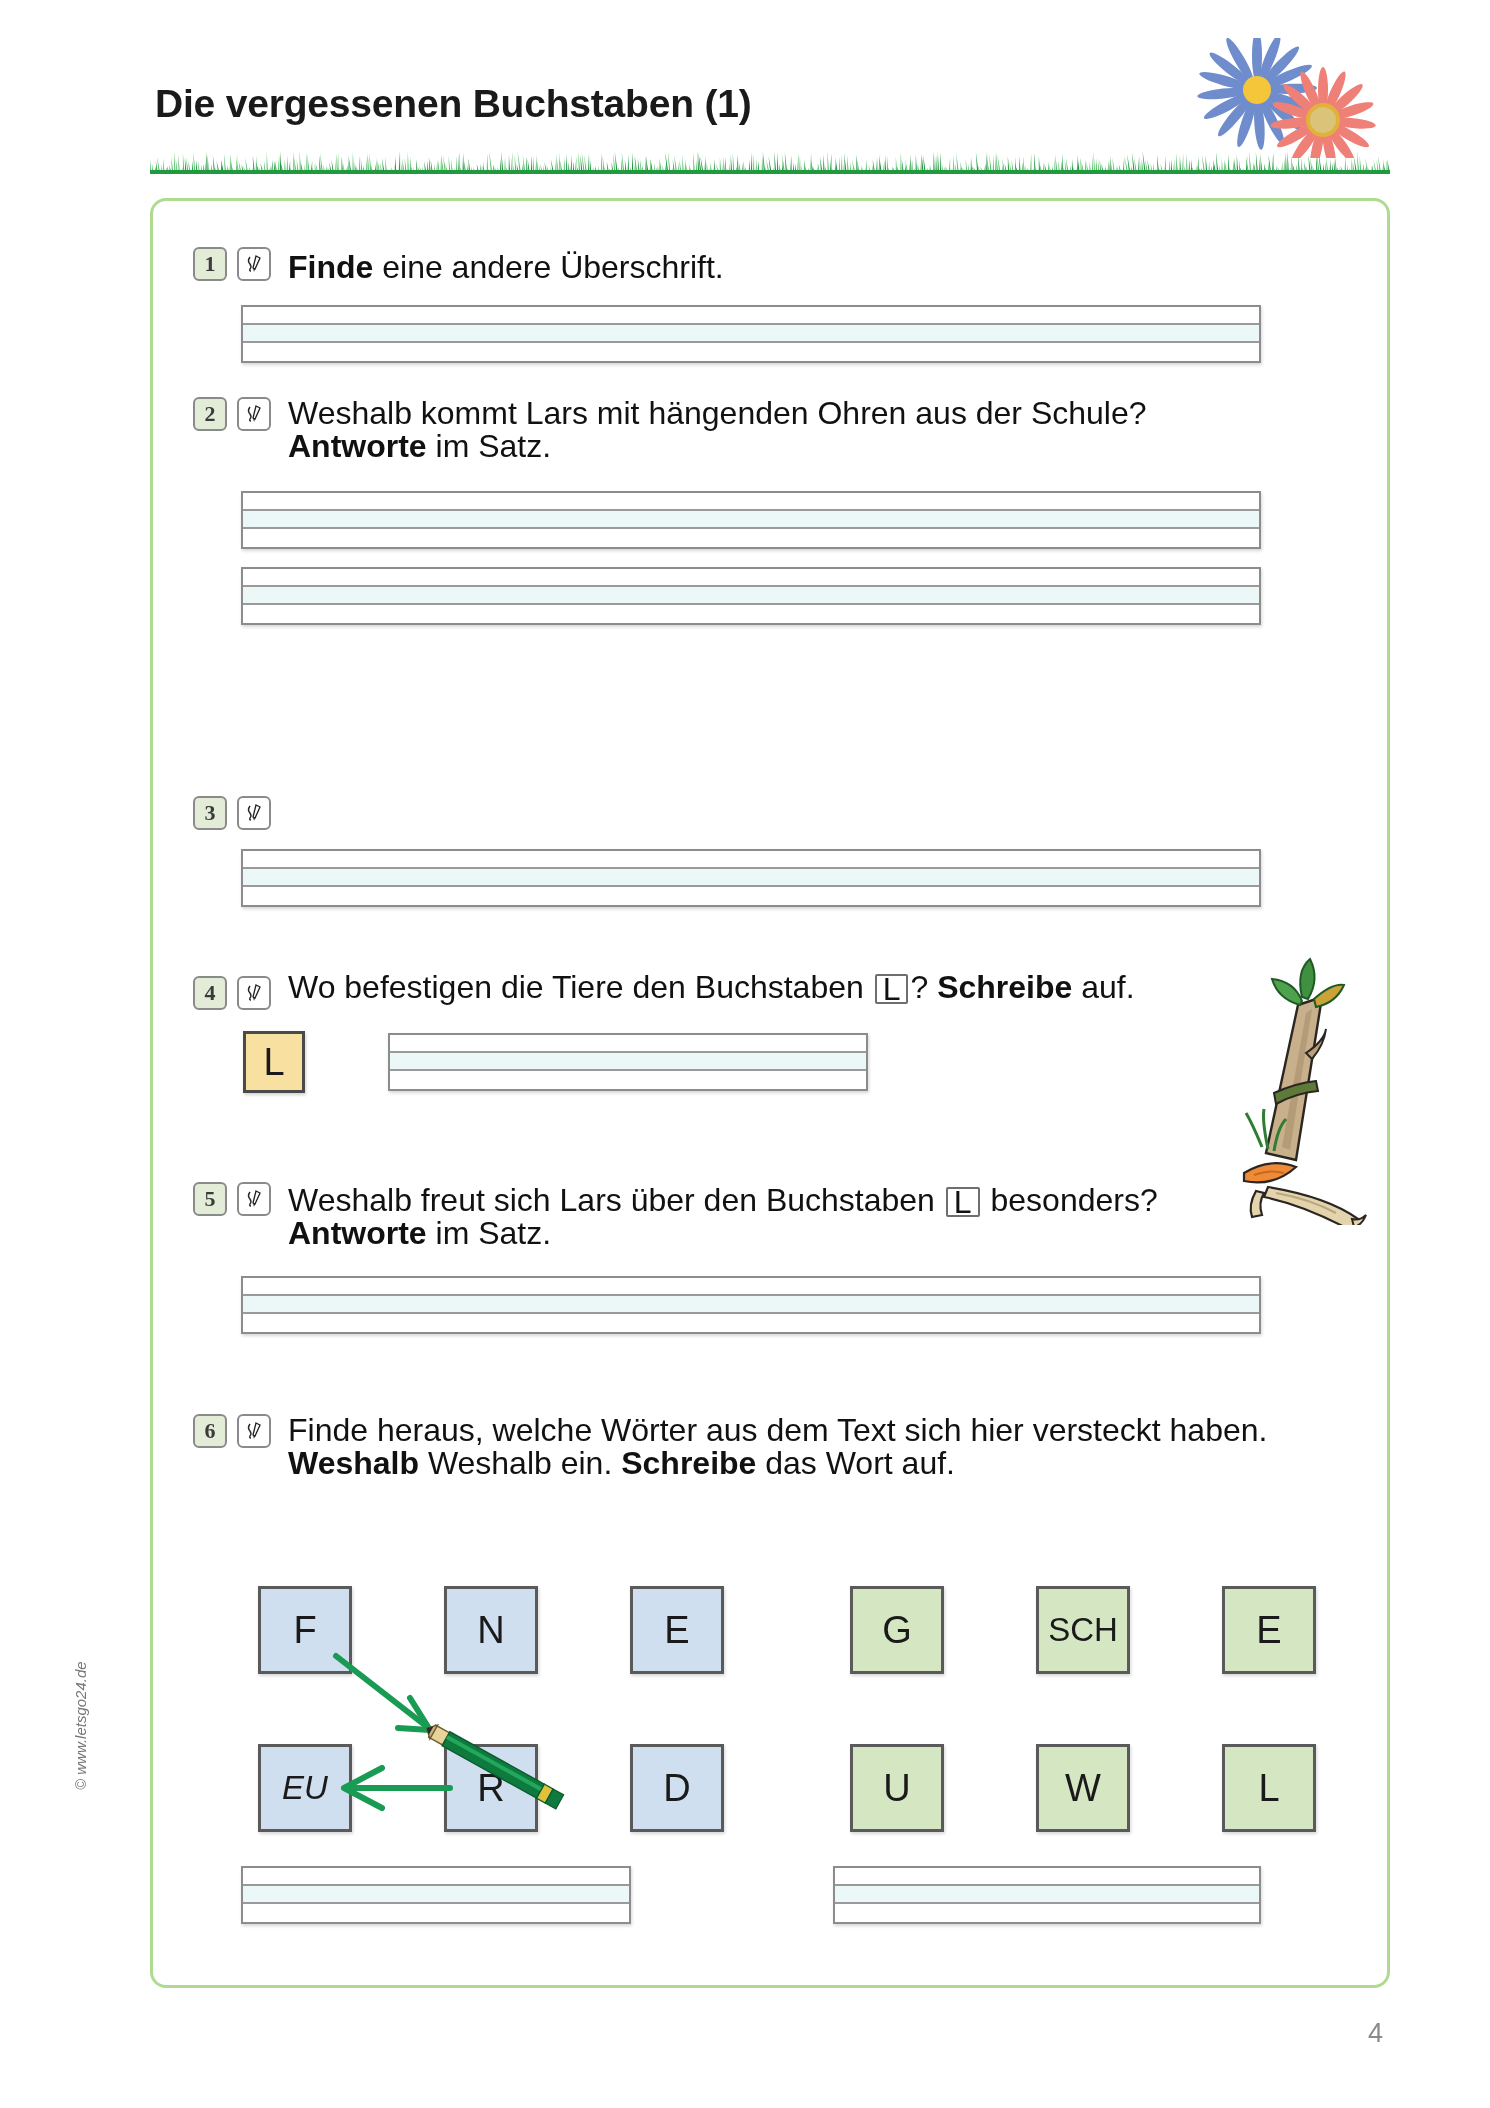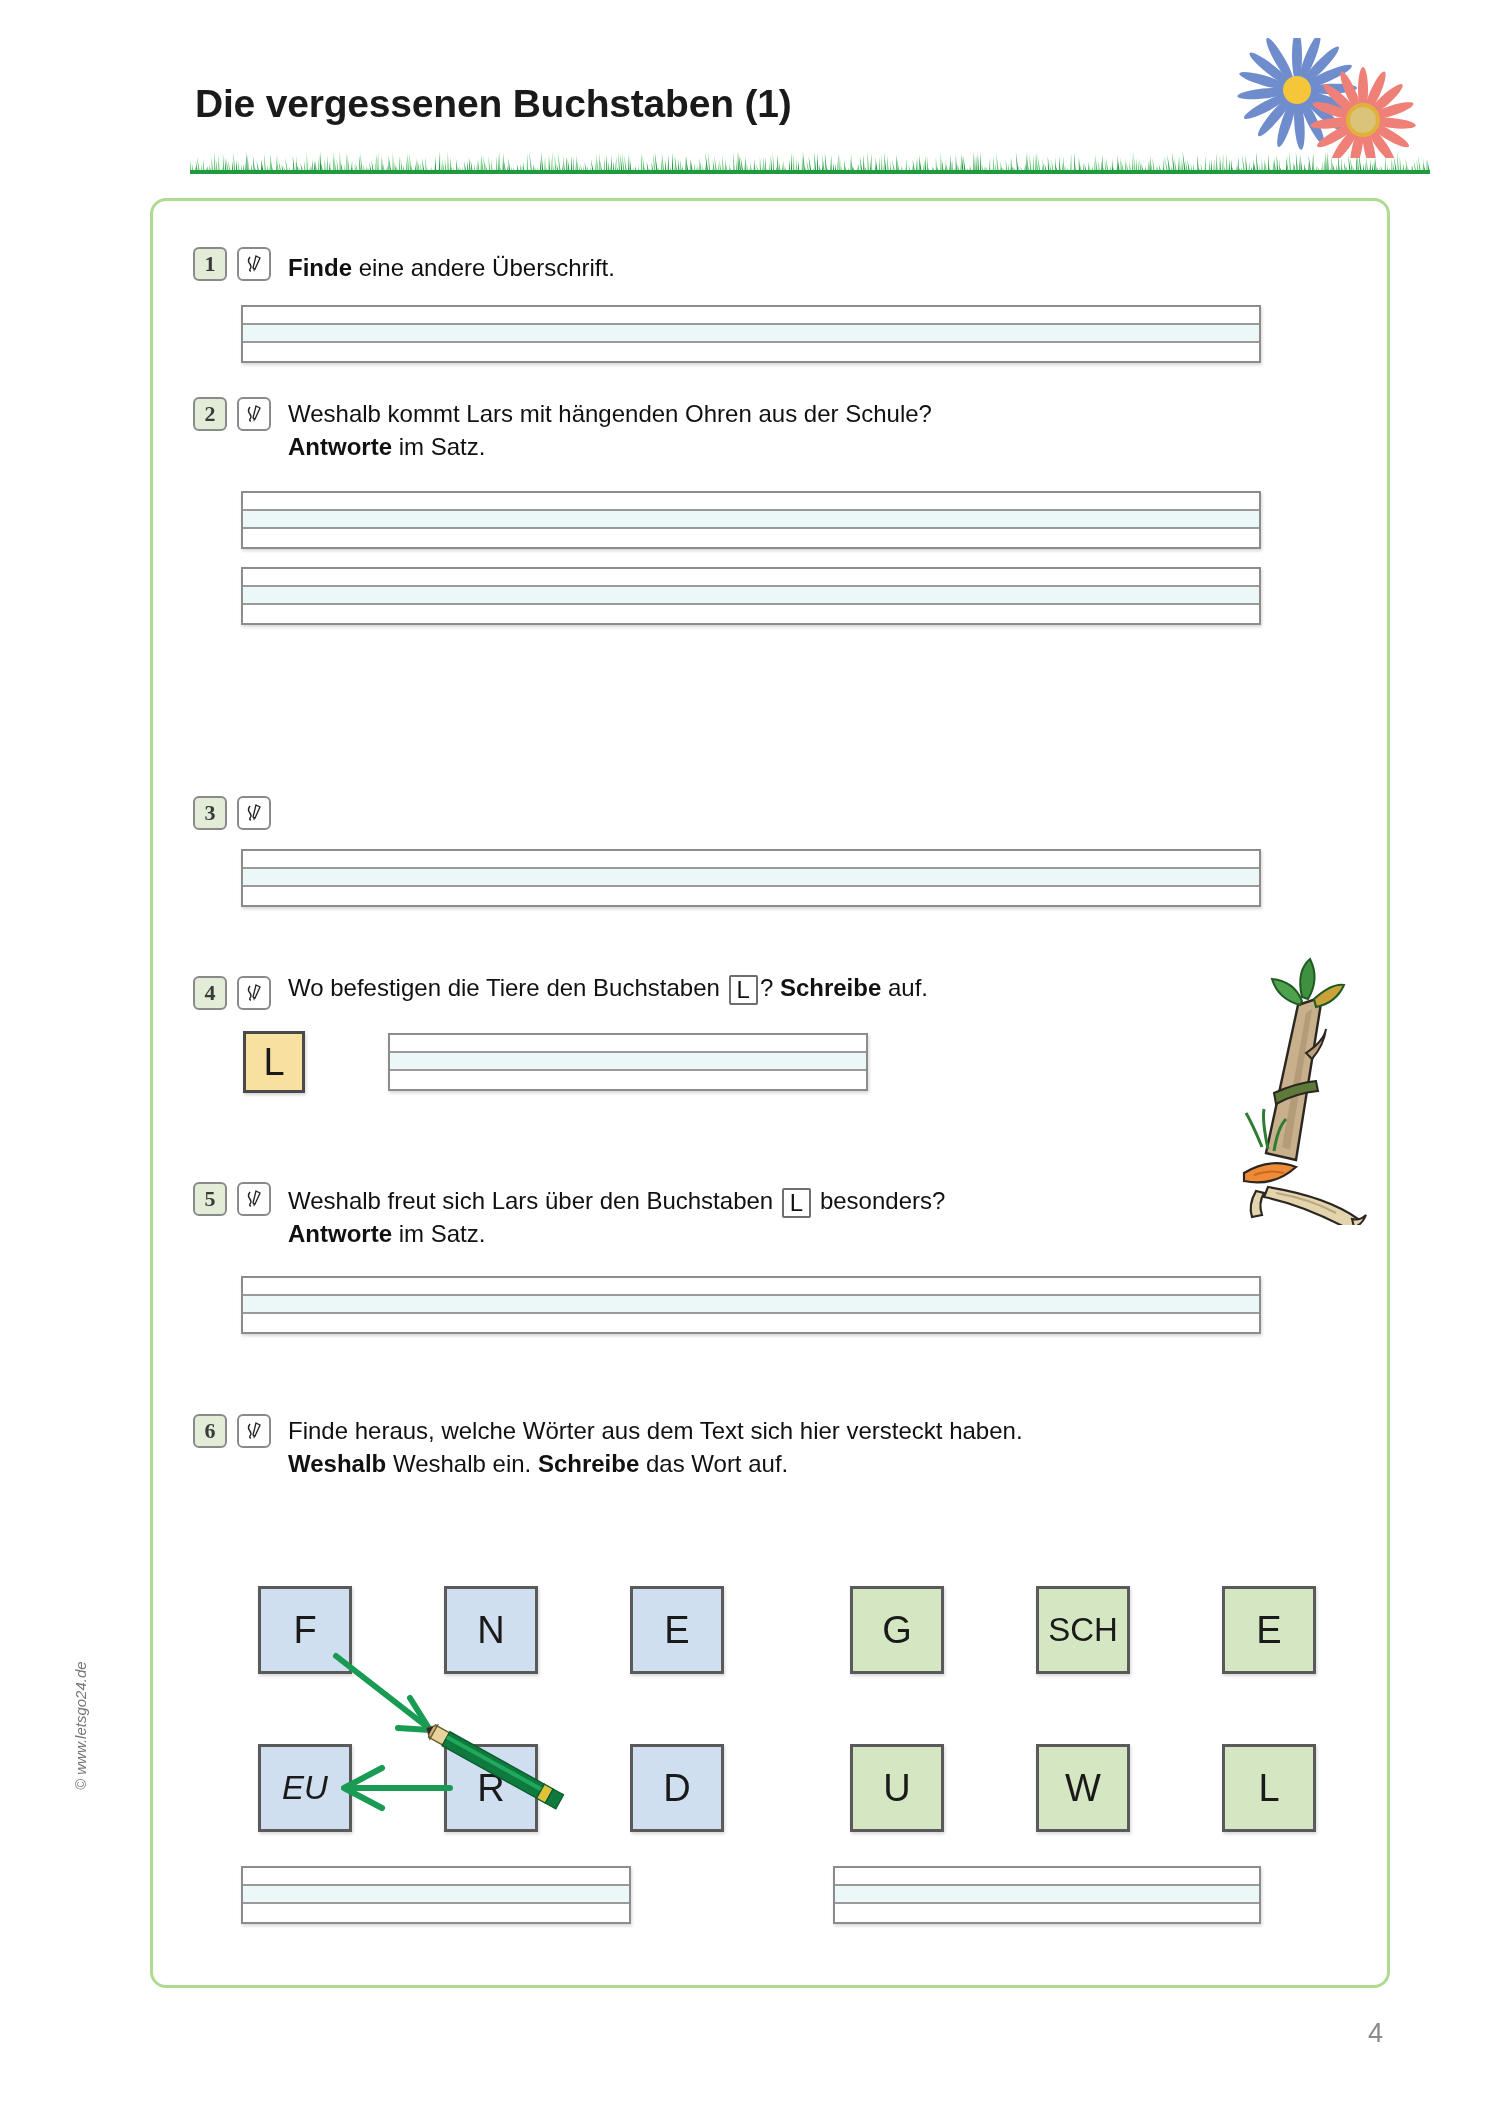--- a/index.html
+++ b/index.html
@@ -2,21 +2,21 @@
 <html><head>
 <meta charset="utf-8">
 <style>
   html,body{margin:0;padding:0;background:#ffffff;}
   body{
     width:1490px;height:2108px;position:relative;overflow:hidden;
     font-family:"Liberation Sans",sans-serif;color:#1a1a1a;
   }
 
   
-  #header{position:absolute;left:0;top:0;width:1248px;height:190px;margin-left:40px;}
+  #header{position:absolute;left:0;top:0;width:1248px;height:190px;}
   #page-title{
     position:absolute;left:155px;top:82px;
     font-size:39px;font-weight:bold;letter-spacing:-0.2px;color:#1a1a1a;
     white-space:nowrap;
   }
   #grass-strip{
     position:absolute;left:150px;top:148px;width:1240px;height:26px;overflow:hidden;
   }
   #grass-strip svg{display:block;}
   #flowers{position:absolute;left:1195px;top:38px;width:185px;height:120px;}
@@ -36,21 +36,21 @@
     display:flex;align-items:center;justify-content:center;
     font-size:22px;font-weight:bold;color:#3b3b3b;
     font-family:"Liberation Serif",serif;
   }
   .pencil-badge{
     width:34px;height:34px;border:2px solid #8a8a8a;border-radius:6px;
     background:#ffffff;box-sizing:border-box;
     display:flex;align-items:center;justify-content:center;
   }
   .task-text{
-    position:absolute;font-size:24px;line-height:33px;color:#111;
+    position:absolute;font-size:32px;line-height:33px;color:#111;
     font-weight:500;
   }
   .task-text b{font-weight:bold;}
   .inline-box{
     display:inline-block;border:2px solid #6e6e6e;border-radius:2px;
     padding:0px 6px;margin:0 2px;font-weight:500;line-height:26px;
     position:relative;top:2px;background:#fff;
   }
 
   

